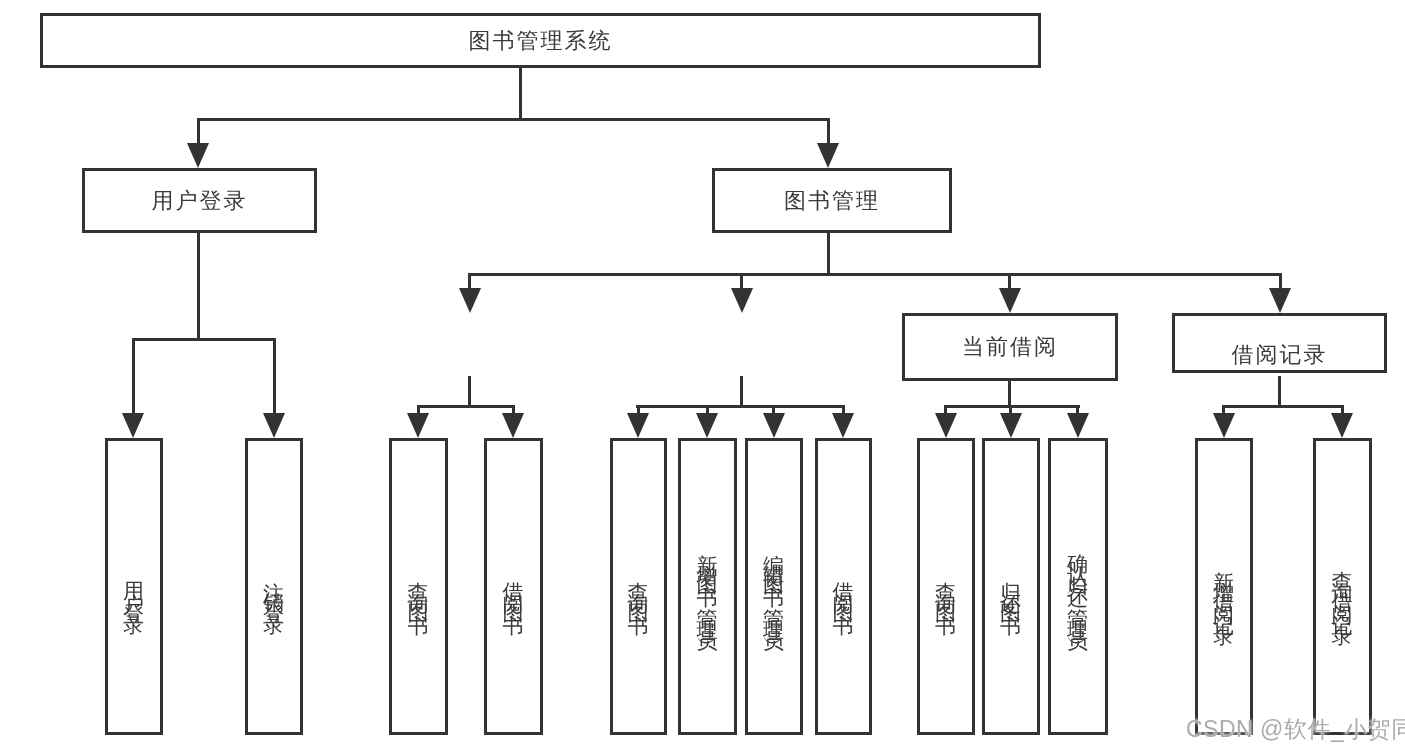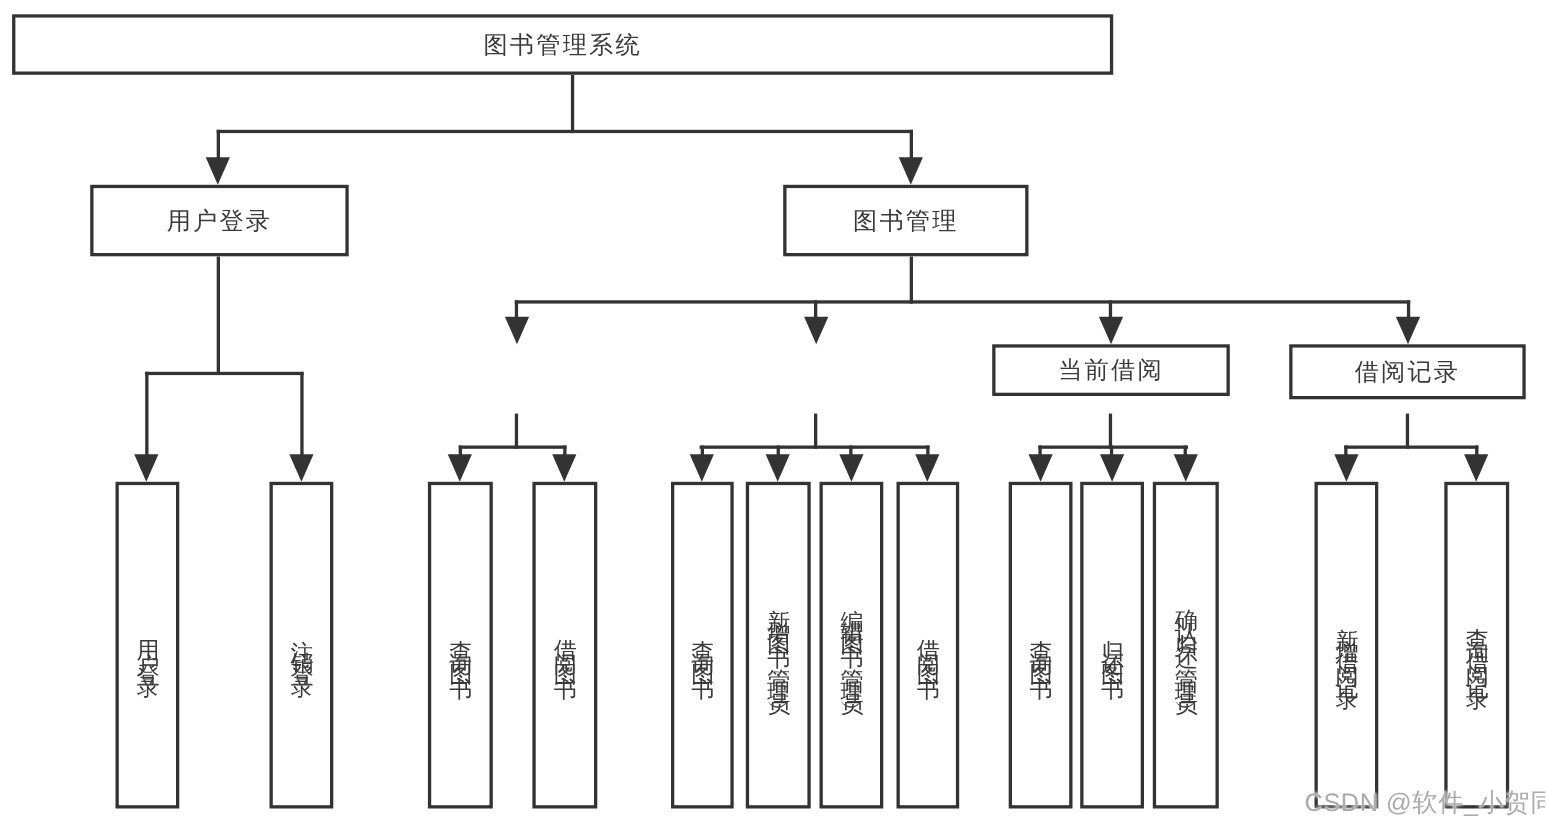--- a/index.html
+++ b/index.html
@@ -27,35 +27,35 @@
     position:absolute; left:1186px; top:714px; z-index:6;
     font-size:23px; color:#ababab; letter-spacing:0.5px; white-space:nowrap;
     text-shadow:0 0 2px #ffffff, 0 0 4px #ffffff;
   }
 </style>
 </head>
 <body>
 
 <div id="canvas">
 
-  <div class="box hbox" style="left:11px; top:13px; width:1001px; height:55px;">
+  <div class="box hbox" style="left:40px; top:13px; width:1001px; height:55px;">
     <span>图书管理系统</span>
   </div>
 
   <div class="ln" style="left:519px; top:68px; width:3px; height:53px;"></div>
   <div class="ln" style="left:197px; top:118px; width:633px; height:3px;"></div>
   <div class="ln" style="left:197px; top:118px; width:3px; height:28px;"></div>
   <div class="ln" style="left:827px; top:118px; width:3px; height:28px;"></div>
   <div class="arr" style="left:187px; top:143px;"></div>
   <div class="arr" style="left:817px; top:143px;"></div>
 
   <div class="box hbox" style="left:82px; top:168px; width:235px; height:65px;">
     <span>用户登录</span>
   </div>
-  <div class="box hbox" style="left:712px; top:168px; width:223px; height:65px;">
+  <div class="box hbox" style="left:712px; top:168px; width:240px; height:65px;">
     <span>图书管理</span>
   </div>
 
   <div class="ln" style="left:197px; top:233px; width:3px; height:107px;"></div>
   <div class="ln" style="left:132px; top:338px; width:144px; height:3px;"></div>
   <div class="ln" style="left:132px; top:338px; width:3px; height:78px;"></div>
   <div class="ln" style="left:273px; top:338px; width:3px; height:78px;"></div>
   <div class="arr" style="left:122px; top:413px;"></div>
   <div class="arr" style="left:263px; top:413px;"></div>
 
@@ -63,24 +63,24 @@
   <div class="ln" style="left:468px; top:273px; width:814px; height:3px;"></div>
   <div class="ln" style="left:468px; top:273px; width:3px; height:20px;"></div>
   <div class="ln" style="left:740px; top:273px; width:3px; height:20px;"></div>
   <div class="ln" style="left:1008px; top:273px; width:3px; height:20px;"></div>
   <div class="ln" style="left:1279px; top:273px; width:3px; height:20px;"></div>
   <div class="arr" style="left:459px; top:288px;"></div>
   <div class="arr" style="left:731px; top:288px;"></div>
   <div class="arr" style="left:999px; top:288px;"></div>
   <div class="arr" style="left:1269px; top:288px;"></div>
 
-  <div class="box hbox" style="left:902px; top:313px; width:216px; height:47px;">
+  <div class="box hbox" style="left:902px; top:313px; width:216px; height:68px;">
     <span>当前借阅</span>
   </div>
-  <div class="box hbox" style="left:1172px; top:313px; width:215px; height:50px;">
+  <div class="box hbox" style="left:1172px; top:313px; width:215px; height:60px;align-items:flex-end;">
     <span>借阅记录</span>
   </div>
 
   <div class="ln" style="left:468px; top:376px; width:3px; height:32px;"></div>
   <div class="ln" style="left:417px; top:405px; width:98px; height:3px;"></div>
   <div class="ln" style="left:417px; top:405px; width:3px; height:12px;"></div>
   <div class="ln" style="left:512px; top:405px; width:3px; height:12px;"></div>
   <div class="arr" style="left:407px; top:413px;"></div>
   <div class="arr" style="left:502px; top:413px;"></div>
 

